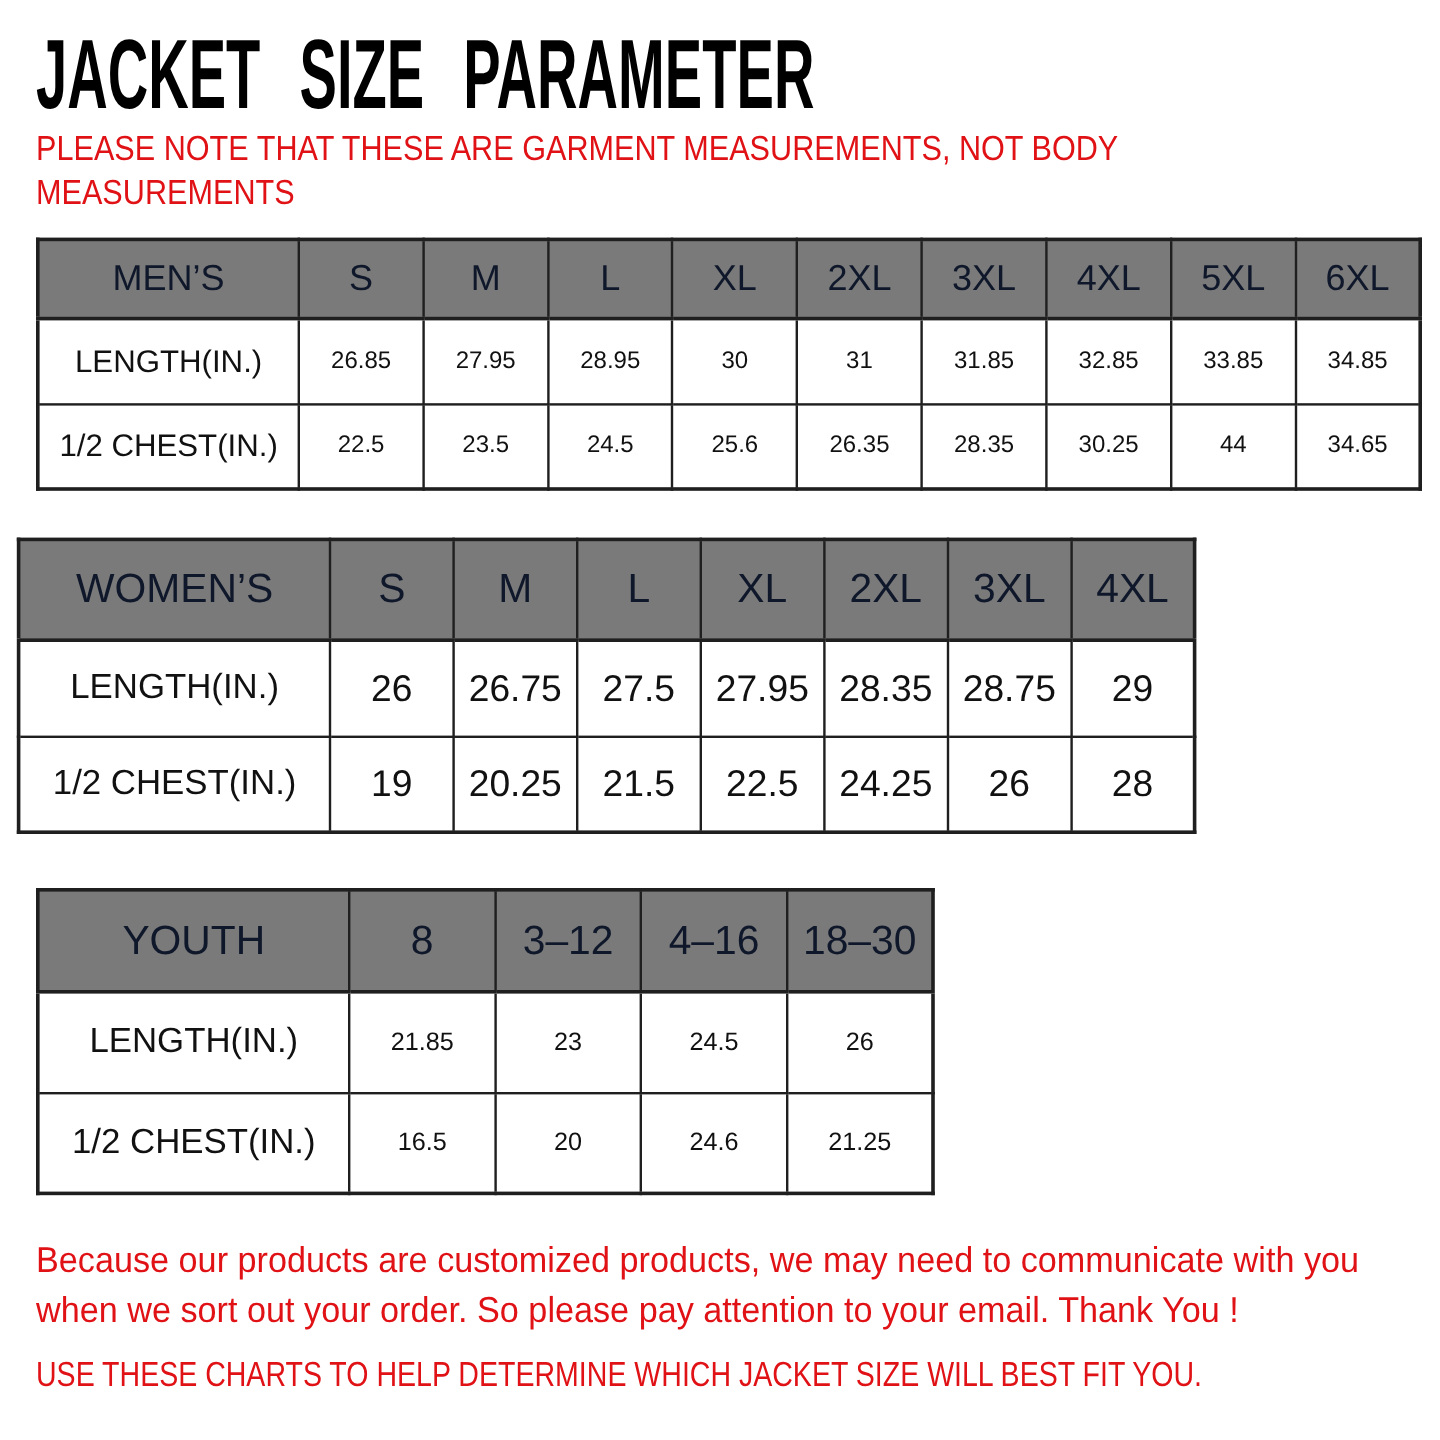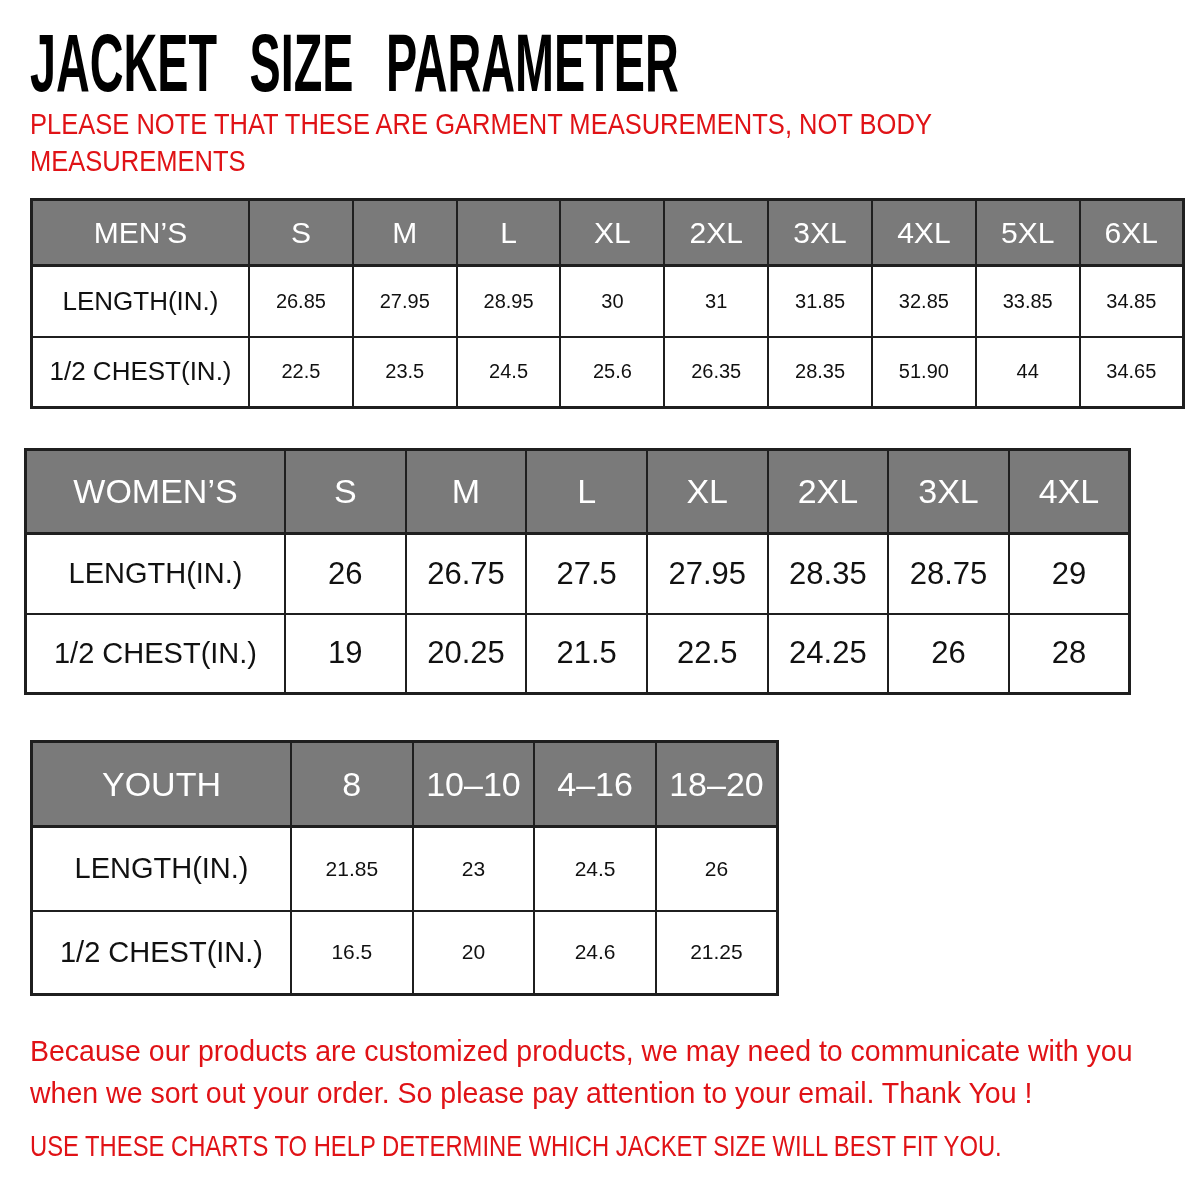--- a/index.html
+++ b/index.html
@@ -38,33 +38,33 @@
     background:#fff;
     border:3px solid var(--border);
   }
   .size-table th,.size-table td{
     border:2px solid var(--border);
     text-align:center;vertical-align:middle;
     padding:0;font-weight:400;
   }
   .size-table thead th{
     background:var(--header-gray);
-    color:#ffffff;
+    color:#0f172a;
     border-bottom:3px solid var(--border);
   }
 
   table.mens{left:30px;top:198px;width:1155px;}
   .mens thead tr{height:66px;}
   .mens tbody tr{height:71px;}
   .mens thead th{font-size:30px;}
   .mens td{font-size:20px;}
   .mens td.rowlabel{font-size:26px;}
   .mens th.rowlabel{width:215px;}
 
-  table.womens{left:24px;top:448px;width:1107px;}
+  table.womens{left:14px;top:448px;width:983px;}
   .womens thead tr{height:84px;}
   .womens tbody tr{height:80px;}
   .womens thead th{font-size:34px;}
   .womens td{font-size:31px;}
   .womens td.rowlabel{font-size:29px;}
   .womens th.rowlabel{width:257px;}
 
   table.youth{left:30px;top:740px;width:749px;}
   .youth thead tr{height:85px;}
   .youth tbody tr{height:84px;}
@@ -126,21 +126,21 @@
         <td>34.85</td>
       </tr>
       <tr>
         <td class="rowlabel">1/2 CHEST(IN.)</td>
         <td>22.5</td>
         <td>23.5</td>
         <td>24.5</td>
         <td>25.6</td>
         <td>26.35</td>
         <td>28.35</td>
-        <td>51.90</td>
+        <td>30.25</td>
         <td>44</td>
         <td>34.65</td>
       </tr>
     </tbody>
   </table>
 <table class="size-table womens">
     <thead>
       <tr>
         <th class="rowlabel">WOMEN’S</th>
         <th>S</th>
@@ -173,23 +173,23 @@
         <td>26</td>
         <td>28</td>
       </tr>
     </tbody>
   </table>
 <table class="size-table youth">
     <thead>
       <tr>
         <th class="rowlabel">YOUTH</th>
         <th>8</th>
-        <th>10–10</th>
+        <th>3–12</th>
         <th>4–16</th>
-        <th>18–20</th>
+        <th>18–30</th>
       </tr>
     </thead>
     <tbody>
       <tr>
         <td class="rowlabel">LENGTH(IN.)</td>
         <td>21.85</td>
         <td>23</td>
         <td>24.5</td>
         <td>26</td>
       </tr>

